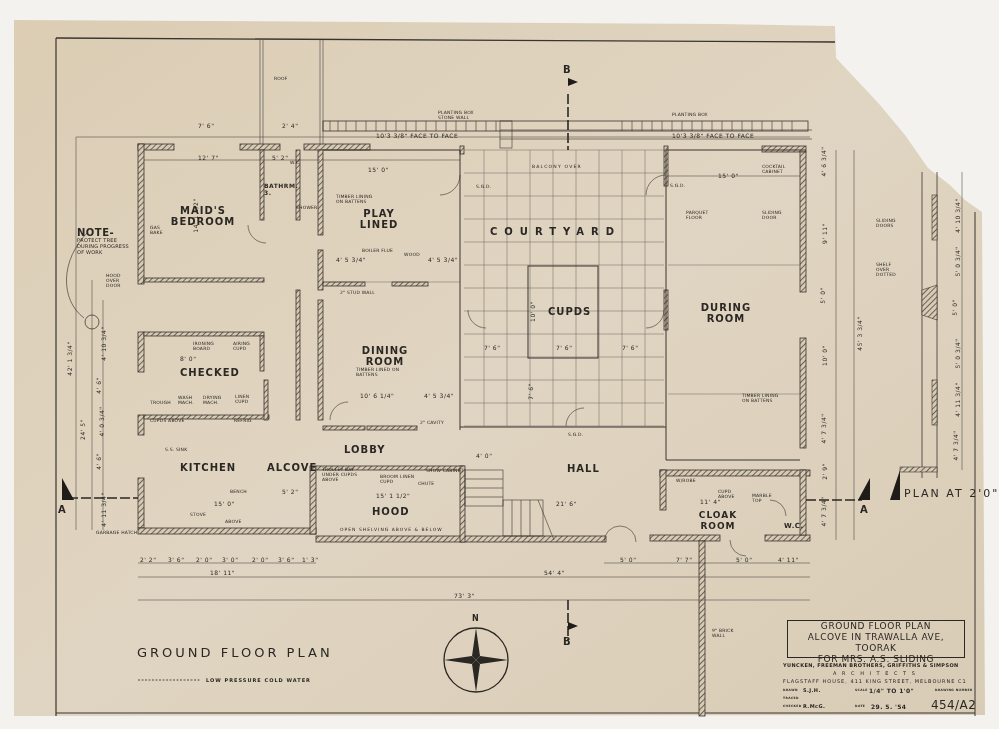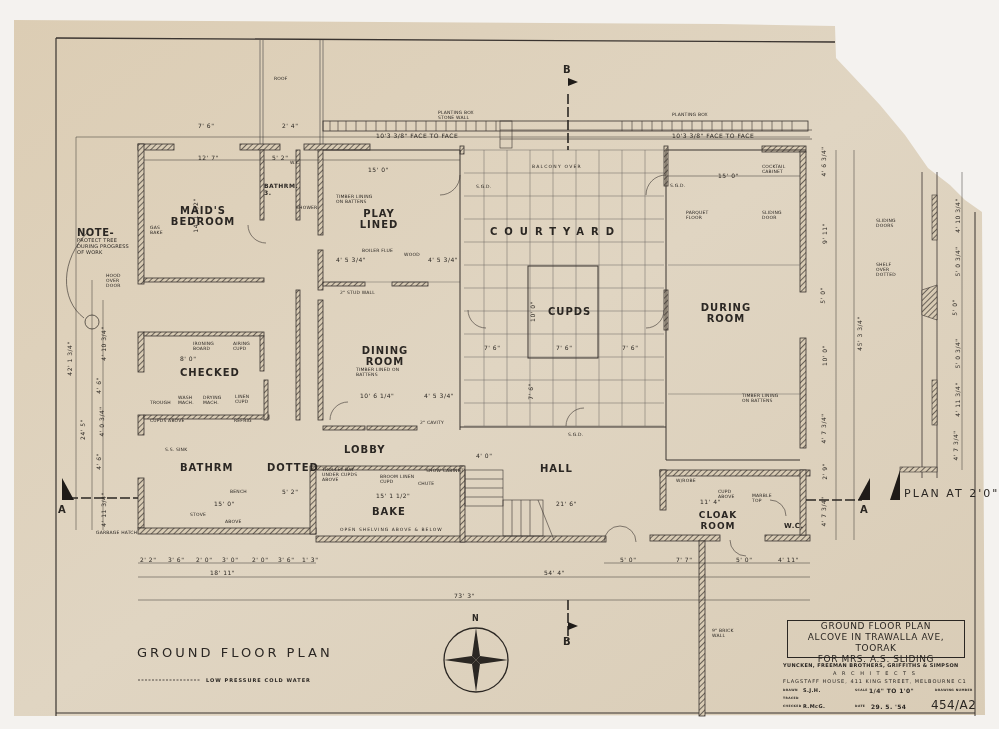--- a/index.html
+++ b/index.html
@@ -277,24 +277,24 @@
   <div class="txt room" style="left:168px;top:205px;width:70px;white-space:normal;">MAID'S BEDROOM</div>
   <div class="txt" style="left:264px;top:182px;font-size:6px;font-weight:bold;width:30px;white-space:normal;">BATHRM. 3.</div>
   <div class="txt tiny" style="left:290px;top:160px;">W.C.</div>
   <div class="txt room" style="left:355px;top:208px;width:48px;white-space:normal;">PLAY LINED</div>
   <div class="txt" style="left:490px;top:226px;font-size:10px;font-weight:bold;letter-spacing:7px;">COURTYARD</div>
   <div class="txt room" style="left:548px;top:306px;">CUPDS</div>
   <div class="txt room" style="left:696px;top:302px;width:60px;white-space:normal;">DURING ROOM</div>
   <div class="txt room" style="left:180px;top:367px;">CHECKED</div>
   <div class="txt room" style="left:360px;top:345px;width:50px;white-space:normal;">DINING ROOM</div>
   <div class="txt room" style="left:344px;top:444px;">LOBBY</div>
-  <div class="txt room" style="left:180px;top:462px;">BATHRM</div>
-  <div class="txt room" style="left:267px;top:462px;">DOTTED</div>
-  <div class="txt room" style="left:372px;top:506px;">BAKE</div>
-  <div class="txt room" style="left:514px;top:463px;padding-left:26px;">HALL</div>
+  <div class="txt room" style="left:180px;top:462px;">KITCHEN</div>
+  <div class="txt room" style="left:267px;top:462px;">ALCOVE</div>
+  <div class="txt room" style="left:372px;top:506px;">HOOD</div>
+  <div class="txt room" style="left:541px;top:463px;padding-left:26px;">HALL</div>
   <div class="txt room" style="left:696px;top:510px;width:44px;white-space:normal;font-size:9px;">CLOAK ROOM</div>
   <div class="txt" style="left:784px;top:522px;font-size:7px;font-weight:bold;">W.C.</div>
 
   <div class="txt tiny" style="left:274px;top:76px;">ROOF</div>
   <div class="txt tiny" style="left:438px;top:110px;width:40px;white-space:normal;">PLANTING BOX STONE WALL</div>
   <div class="txt tiny" style="left:672px;top:112px;">PLANTING BOX</div>
   <div class="txt dim" style="left:376px;top:132px;">10'3 3/8" FACE TO FACE</div>
   <div class="txt dim" style="left:672px;top:132px;">10'3 3/8" FACE TO FACE</div>
   <div class="txt tiny" style="left:336px;top:194px;width:40px;white-space:normal;">TIMBER LINING ON BATTENS</div>
   <div class="txt tiny" style="left:532px;top:164px;letter-spacing:1.2px;">BALCONY OVER</div>

